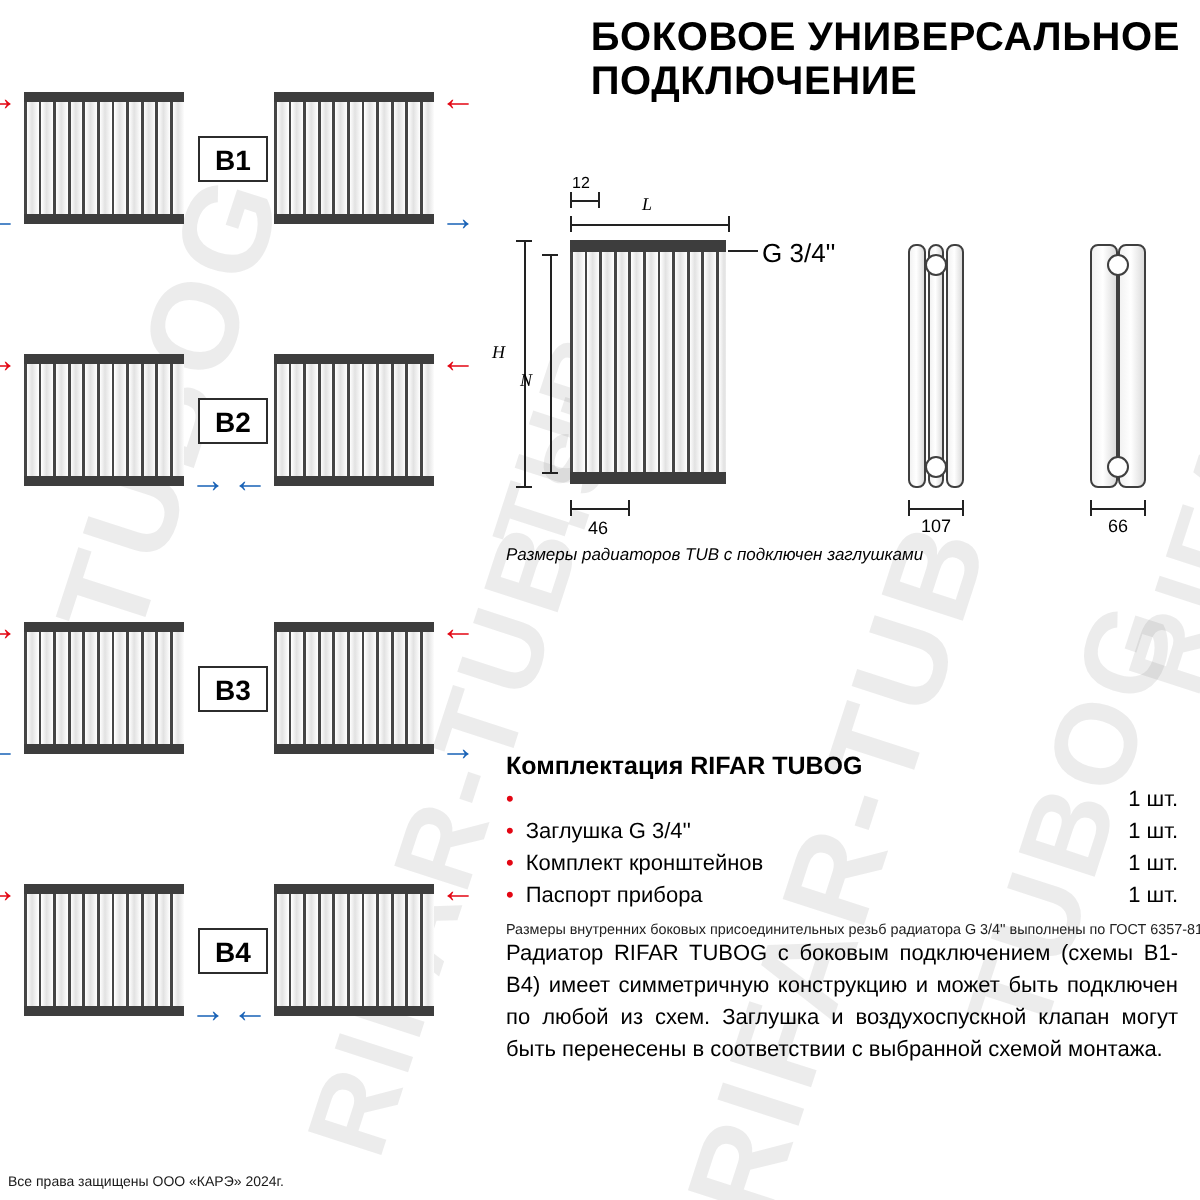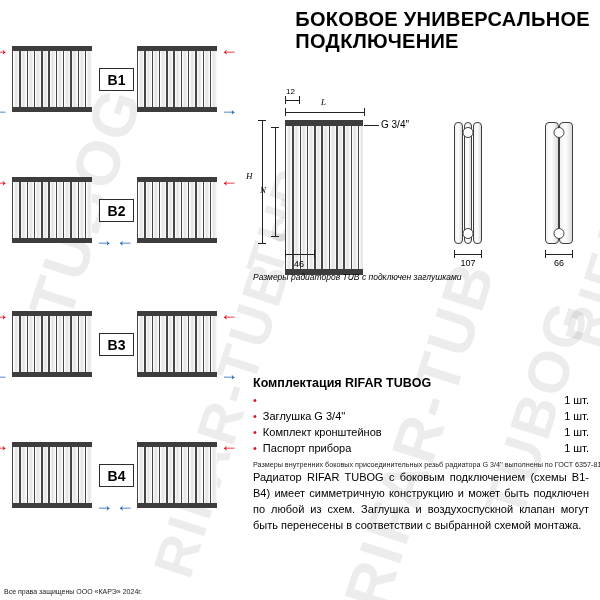--- a/index.html
+++ b/index.html
@@ -39,40 +39,40 @@
     font-weight:bold;font-size:14px;
   }
   .flow-arrow{position:absolute;font-weight:bold;font-size:18px;line-height:12px;height:12px;}
   .flow-arrow.top{top:-3px}
   .flow-arrow.bottom{bottom:-3px}
   .flow-arrow.left{left:-21px}
   .flow-arrow.right{right:-21px}
   .flow-arrow.supply{color:var(--supply)}
   .flow-arrow.return{color:var(--return)}
   
-  .front-view{position:absolute;left:285px;top:120px;width:78px;height:155px;}
+  .front-view{position:absolute;left:285px;top:120px;width:78px;height:122px;}
   .front-rad{border-top-width:6px;border-bottom-width:6px;}
   .dimh{position:absolute;height:8px;border-left:1px solid #222;border-right:1px solid #222;}
   .dimh::after{content:"";position:absolute;left:0;right:0;top:3.5px;border-top:1px solid #222;}
   .dimv{position:absolute;width:8px;border-top:1px solid #222;border-bottom:1px solid #222;}
   .dimv::after{content:"";position:absolute;top:0;bottom:0;left:3.5px;border-left:1px solid #222;}
   .dim-label{position:absolute;font-size:9px;}
   .it{font-style:italic;font-family:"Liberation Serif",serif;}
   .dim-12{top:-24px;left:0;width:13px;}
   .lab-12{top:-33px;left:1px;font-size:8px;}
   .dim-L{top:-12px;left:0;width:78px;}
   .lab-L{top:-23px;left:36px;}
   .dim-H{left:-27px;top:0;height:122px;}
   .lab-H{left:-39px;top:51px;}
   .dim-N{left:-14px;top:7px;height:108px;}
   .lab-N{left:-25px;top:65px;}
   .dim-46{top:130px;left:0;width:28px;}
   .lab-46{top:139px;left:9px;}
   .leader{position:absolute;top:5px;left:79px;width:15px;border-top:1px solid #222;}
-  .lab-G{top:-1px;left:96px;font-size:10px;white-space:nowrap;text-align:center;}
+  .lab-G{top:-1px;left:96px;font-size:13px;white-space:nowrap;text-align:center;}
   
   .side-view{position:absolute;top:122px;height:122px;}
   .sv3{left:454px;width:28px;}
   .sv2{left:545px;width:28px;}
   .cols{position:absolute;left:0;right:0;top:0;bottom:0;display:flex;}
   .col{
     flex:1;border:1.3px solid #3f3f3f;border-radius:4px;margin:0 0.4px;
     background:linear-gradient(90deg,#f2f2f2,#ffffff 45%,#dcdcdc);
   }
   .port{

